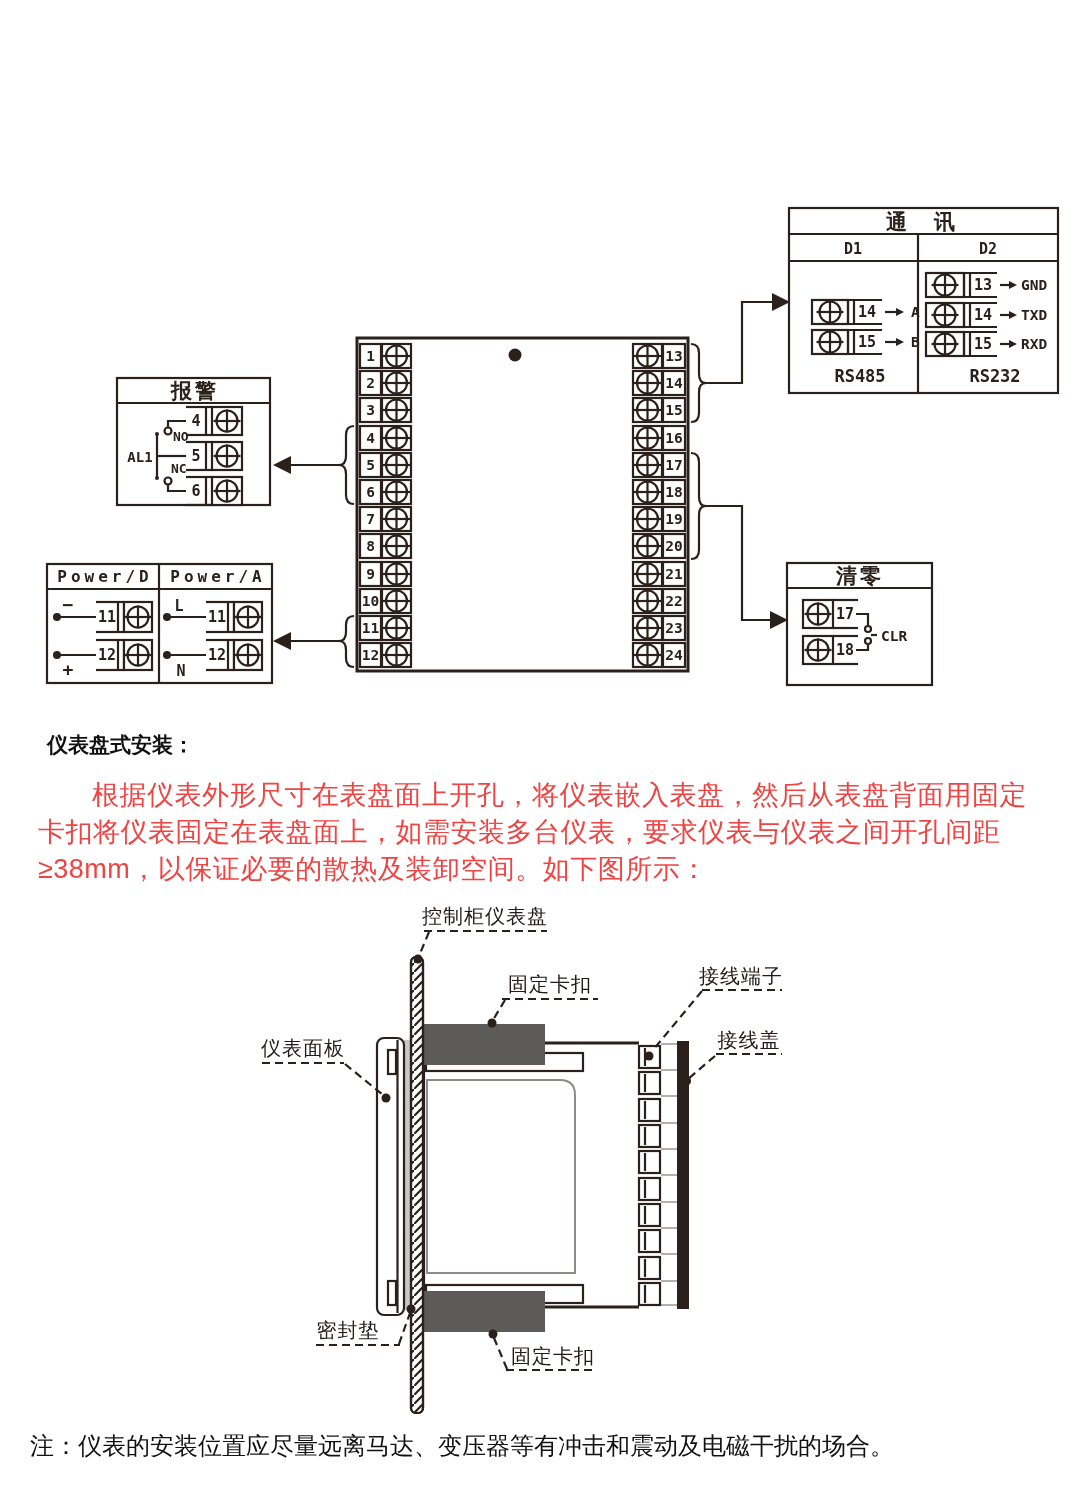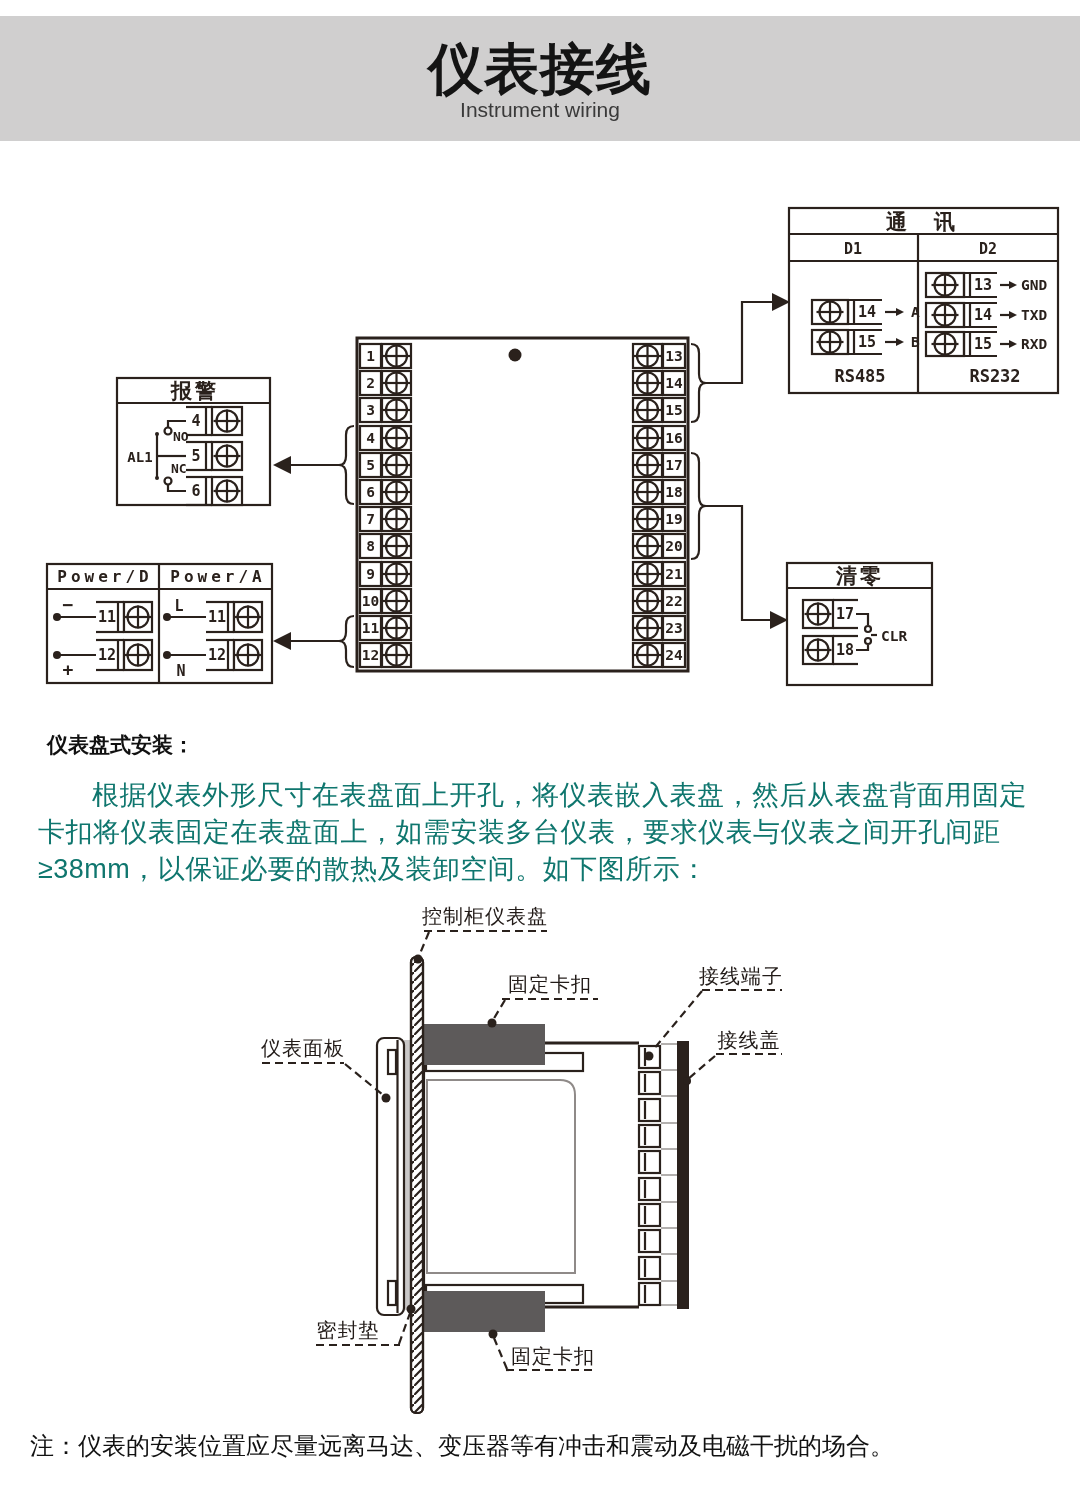--- a/index.html
+++ b/index.html
@@ -5,21 +5,21 @@
   html,body{margin:0;padding:0;background:#ffffff;}
   #page{position:relative;width:1080px;height:1505px;background:#ffffff;overflow:hidden;
         font-family:"Liberation Sans",sans-serif;color:#1a1a1a;}
   
   .band{position:absolute;left:0;top:16px;width:1080px;height:125px;background:#d0cfcf;text-align:center;}
   .band h1{margin:0;padding-top:24px;font-size:55px;line-height:58px;font-weight:700;color:#141414;letter-spacing:1px;}
   .band .sub{font-size:21px;color:#3a3a3a;margin-top:0px;}
   
   .h2c{position:absolute;left:47px;top:731px;font-size:21px;font-weight:700;color:#111;}
   .para{position:absolute;left:38px;top:777px;width:1012px;font-size:27px;line-height:37px;
-        text-indent:2em;color:#0f766e;letter-spacing:0.5px;}
+        text-indent:2em;color:#ef4444;letter-spacing:0.5px;}
   .note{position:absolute;left:30px;top:1430px;width:1030px;font-size:24px;color:#111;}
   svg{position:absolute;left:0;}
   
   .ln{stroke:#2a211c;stroke-width:2.2;fill:none;}
   .ln3{stroke:#2a211c;stroke-width:3;fill:none;}
   .cell{stroke:#2a211c;stroke-width:2.2;fill:#ffffff;}
   .fillk{fill:#2a211c;stroke:none;}
   .dash{stroke:#2a211c;stroke-width:2.2;fill:none;stroke-dasharray:8 5;}
   .grayln{stroke:#b3b0ae;stroke-width:2;fill:none;}
   .tn{font-family:"DejaVu Sans Mono",monospace;font-size:14.5px;font-weight:700;fill:#2a211c;text-anchor:middle;}
@@ -28,24 +28,20 @@
   .cjkh{font-family:"Liberation Sans",sans-serif;font-size:21px;font-weight:700;fill:#2a211c;text-anchor:middle;letter-spacing:3px;}
   .cjkl{font-family:"Liberation Sans",sans-serif;font-size:20px;fill:#221b18;text-anchor:middle;letter-spacing:1px;}
   .mono-h{font-family:"DejaVu Sans Mono",monospace;font-size:16px;font-weight:700;fill:#2a211c;text-anchor:middle;letter-spacing:4px;}
   .rsl{font-family:"DejaVu Sans Mono",monospace;font-size:17px;font-weight:700;fill:#2a211c;text-anchor:middle;}
 </style>
 </head>
 <body>
 
 <div id="page">
 
-  <div class="band">
-    <h1>仪表接线</h1>
-    <div class="sub">Instrument wiring</div>
-  </div>
 
   <svg style="top:0;" width="1080" height="740" viewBox="0 0 1080 740">
     <defs>
       <g id="scr">
         <circle r="10.5" class="ln"></circle>
         <line x1="-13.5" y1="0" x2="13.5" y2="0" class="ln"></line>
         <line x1="0" y1="-11.5" x2="0" y2="11.5" class="ln"></line>
       </g>
       <pattern id="hat" width="9" height="9" patternUnits="userSpaceOnUse">
         <path d="M-2,11 L11,-2" stroke="#2a211c" stroke-width="2.2" fill="none"></path>

